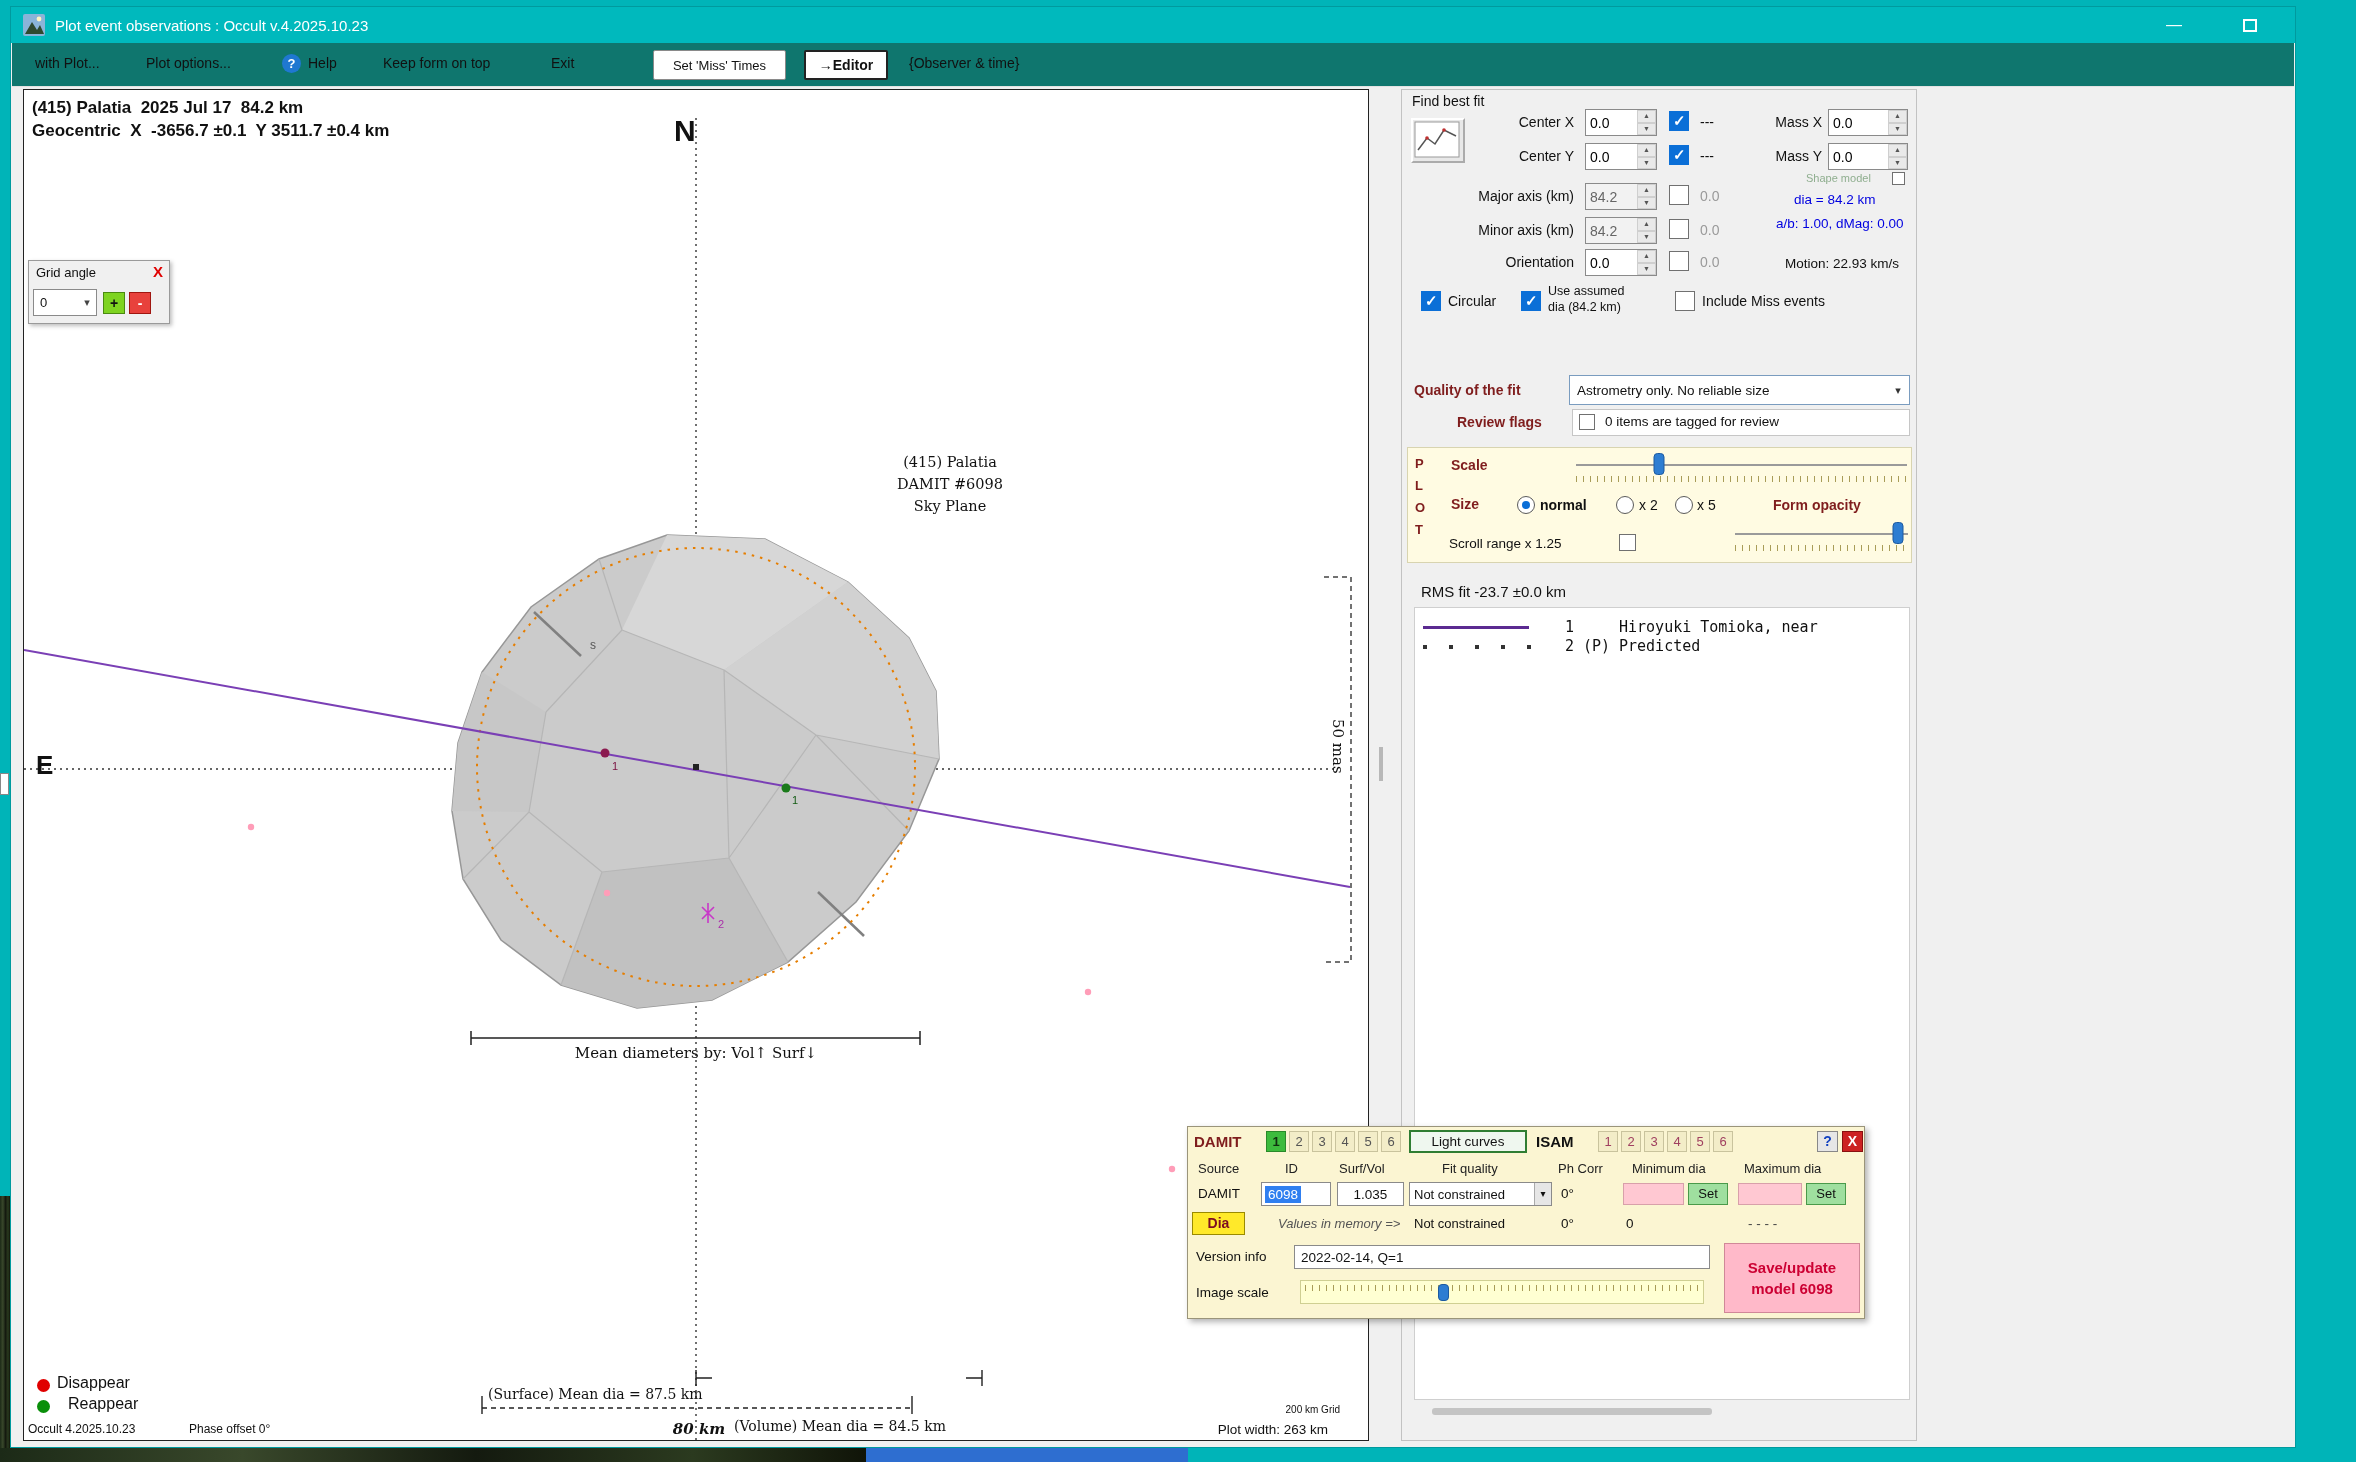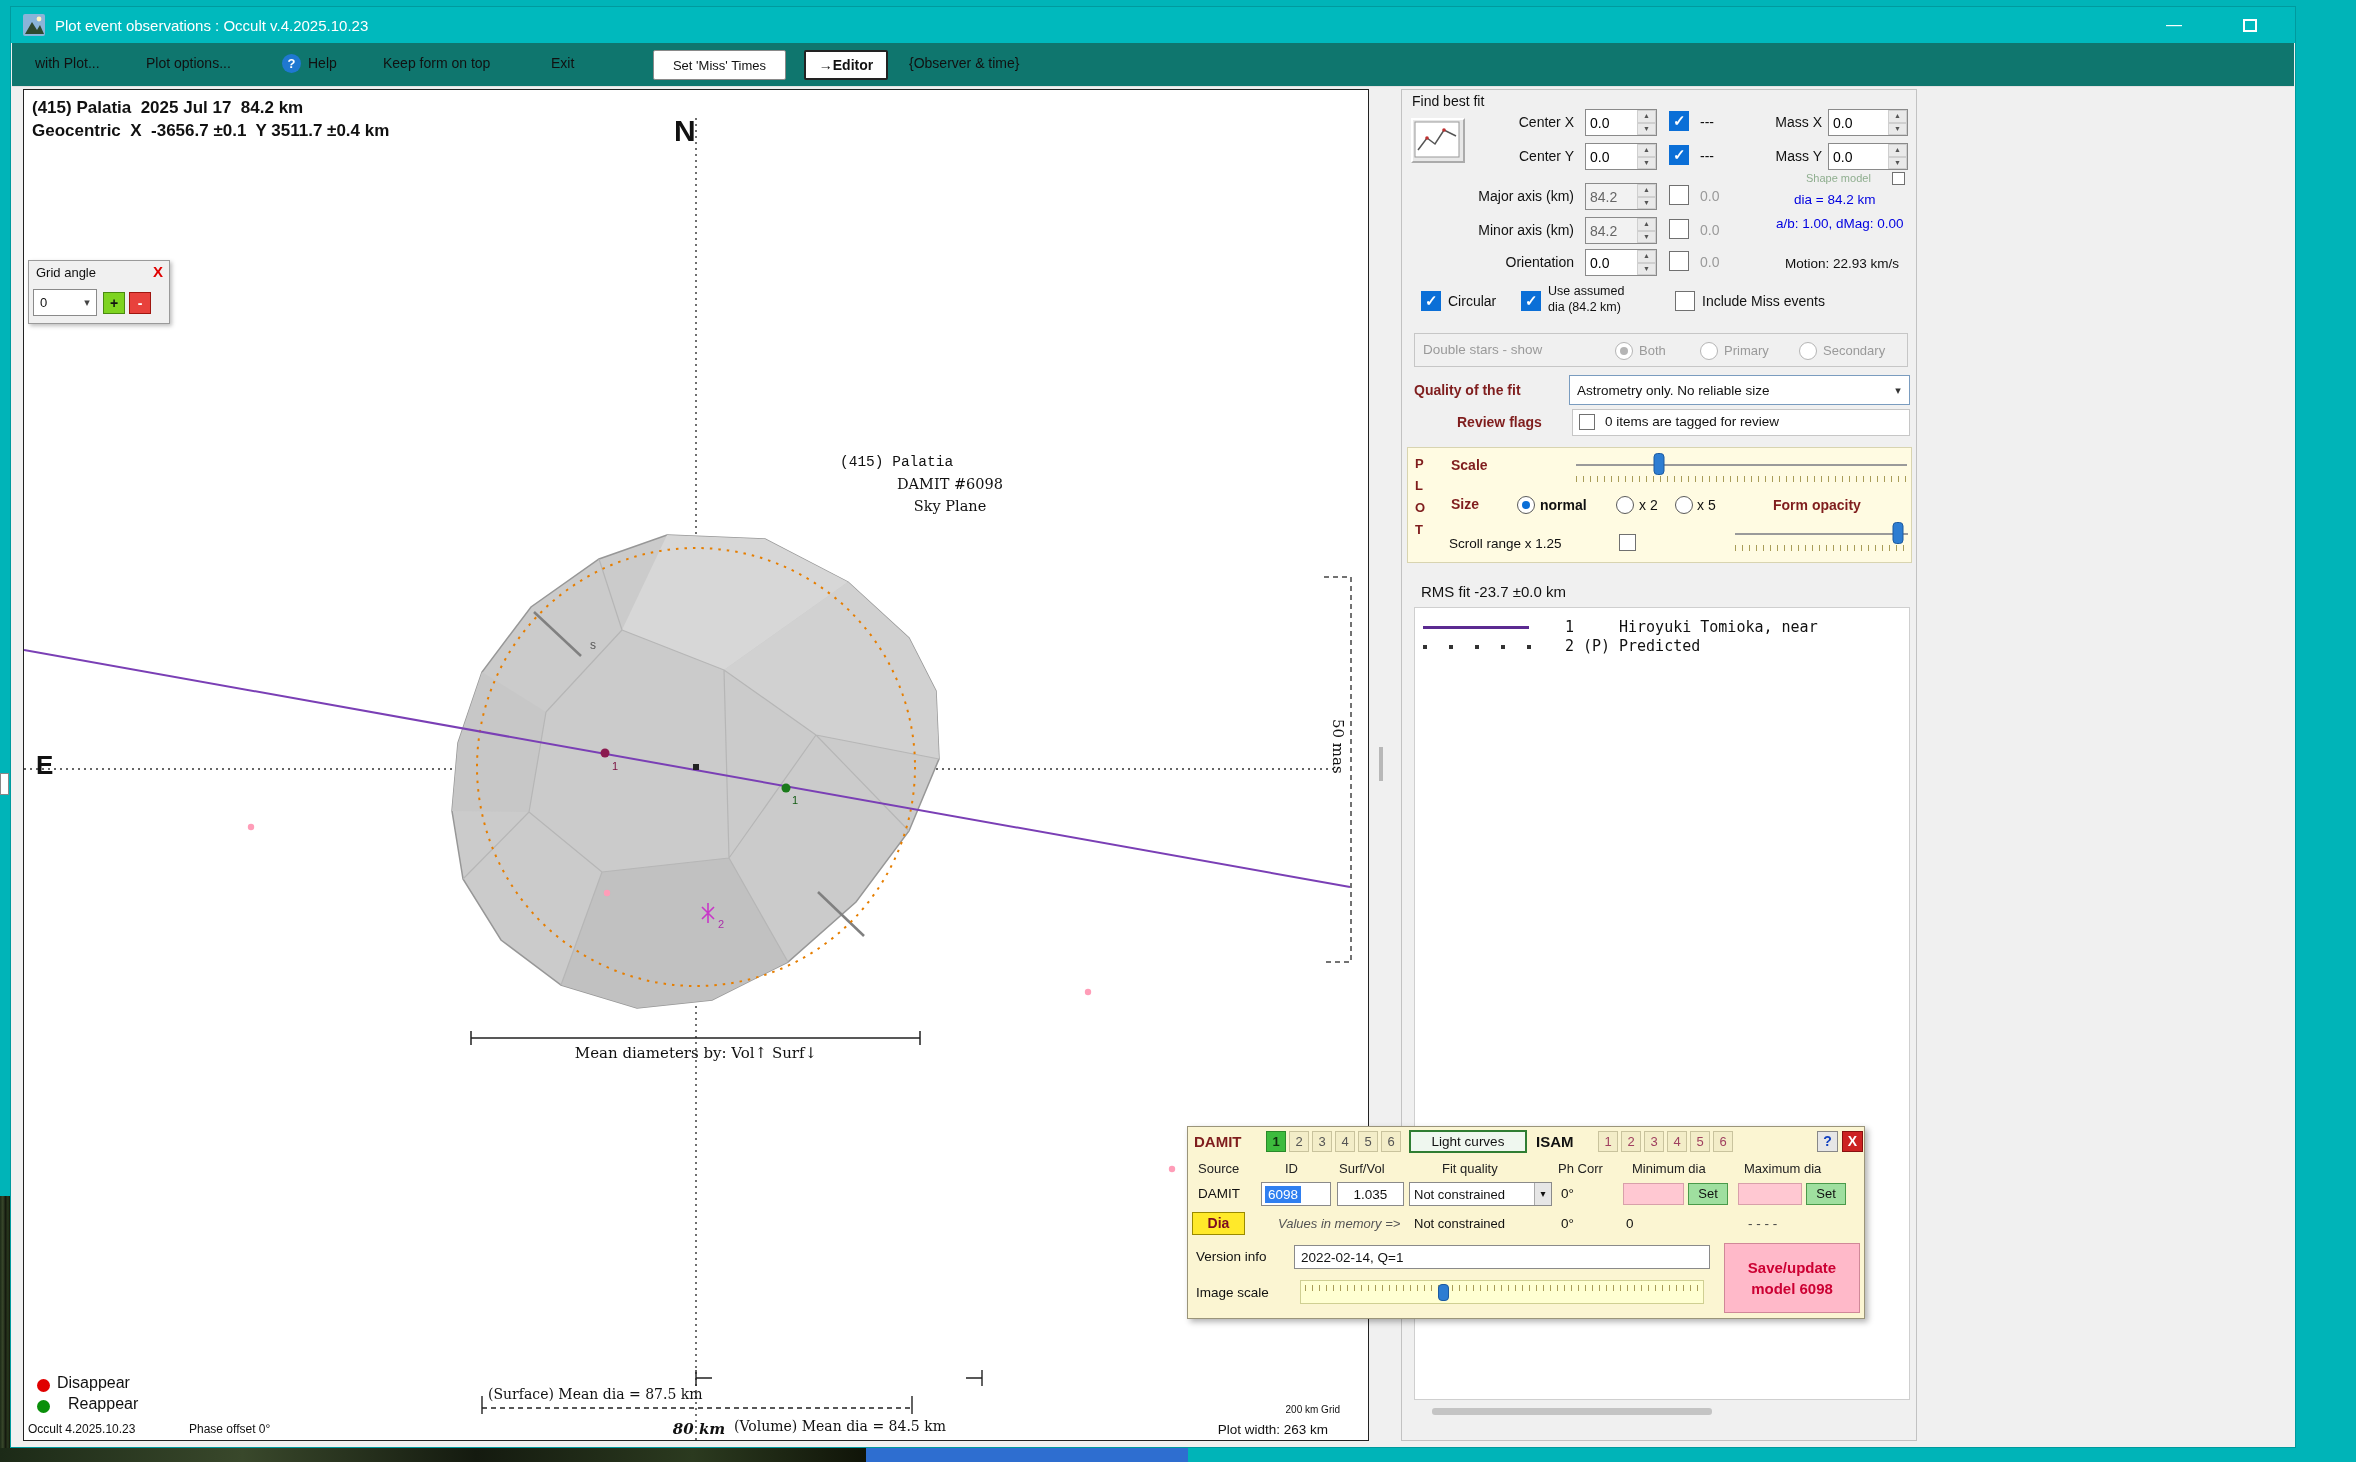--- a/index.html
+++ b/index.html
@@ -178,21 +178,21 @@
         <line x1="458" y1="1318" x2="888" y2="1318" stroke-dasharray="5,4"></line>
         <line x1="888" y1="1306" x2="888" y2="1324"></line>
       </g>
     </svg>
 
     <div class="ptxt" style="left:8px;top:8px;font-size:17px;font-weight:bold;">(415) Palatia  2025 Jul 17  84.2 km</div>
     <div class="ptxt" style="left:8px;top:31px;font-size:17px;font-weight:bold;">Geocentric  X  -3656.7 ±0.1  Y 3511.7 ±0.4 km</div>
     <div class="ptxt" style="left:650px;top:24px;font-size:30px;font-weight:bold;">N</div>
     <div class="ptxt" style="left:12px;top:660px;font-size:26px;font-weight:bold;">E</div>
 
-    <div class="ptxt serif" style="left:816px;top:364px;width:220px;font-size:14.5px;font-family:Liberation Mono, monospace;">(415) Palatia</div>
+    <div class="ptxt serif" style="left:816px;top:364px;width:220px;text-align:center;font-size:14.5px;">(415) Palatia</div>
     <div class="ptxt serif" style="left:816px;top:386px;width:220px;text-align:center;font-size:14.5px;">DAMIT #6098</div>
     <div class="ptxt serif" style="left:816px;top:408px;width:220px;text-align:center;font-size:14.5px;">Sky Plane</div>
 
     <div class="ptxt serif" style="left:1282px;top:652px;width:64px;font-size:15px;transform:rotate(90deg);transform-origin:center;">50 mas</div>
 
     <div class="ptxt" style="left:566px;top:548px;font-size:12px;color:#555;">s</div>
     <div class="ptxt" style="left:588px;top:670px;font-size:11px;color:#7a1040;">1</div>
     <div class="ptxt" style="left:768px;top:704px;font-size:11px;color:#135c13;">1</div>
     <div class="ptxt" style="left:694px;top:828px;font-size:11px;color:#aa30aa;">2</div>
 
@@ -315,29 +315,20 @@
     <div class="lbl" style="left:383px;top:166px;font-size:13.5px;">Motion: 22.93 km/s</div>
 
     <div class="cb on" style="left:19px;top:201px;"></div>
     <div class="lbl" style="left:46px;top:203px;">Circular</div>
     <div class="cb on" style="left:119px;top:201px;"></div>
     <div class="lbl" style="left:146px;top:194px;font-size:12.5px;">Use assumed</div>
     <div class="lbl" style="left:146px;top:210px;font-size:12.5px;">dia (84.2 km)</div>
     <div class="cb" style="left:273px;top:201px;"></div>
     <div class="lbl" style="left:300px;top:203px;">Include Miss events</div>
 
-    <div class="groupbox" style="left:12px;top:243px;width:494px;height:34px;">
-      <div class="lbl gray" style="left:8px;top:8px;font-size:13.5px;">Double stars - show</div>
-      <div class="radio dis on" style="left:200px;top:8px;"></div>
-      <div class="lbl gray" style="left:224px;top:9px;font-size:13px;">Both</div>
-      <div class="radio dis" style="left:285px;top:8px;"></div>
-      <div class="lbl gray" style="left:309px;top:9px;font-size:13px;">Primary</div>
-      <div class="radio dis" style="left:384px;top:8px;"></div>
-      <div class="lbl gray" style="left:408px;top:9px;font-size:13px;">Secondary</div>
-    </div>
 
     <div class="lbl maroon" style="left:12px;top:292px;">Quality of the fit</div>
     <div class="ddl" style="left:167px;top:285px;width:341px;height:30px;gap:16px;">
       <span class="val">Astrometry only. No reliable size</span>
       <span class="arr">▾</span>
     </div>
 
     <div class="lbl maroon" style="left:55px;top:324px;">Review flags</div>
     <div class="groupbox" style="left:170px;top:319px;width:338px;height:27px;background:#fff;">
       <div class="cb" style="left:6px;top:4px;width:16px;height:16px;"></div>

